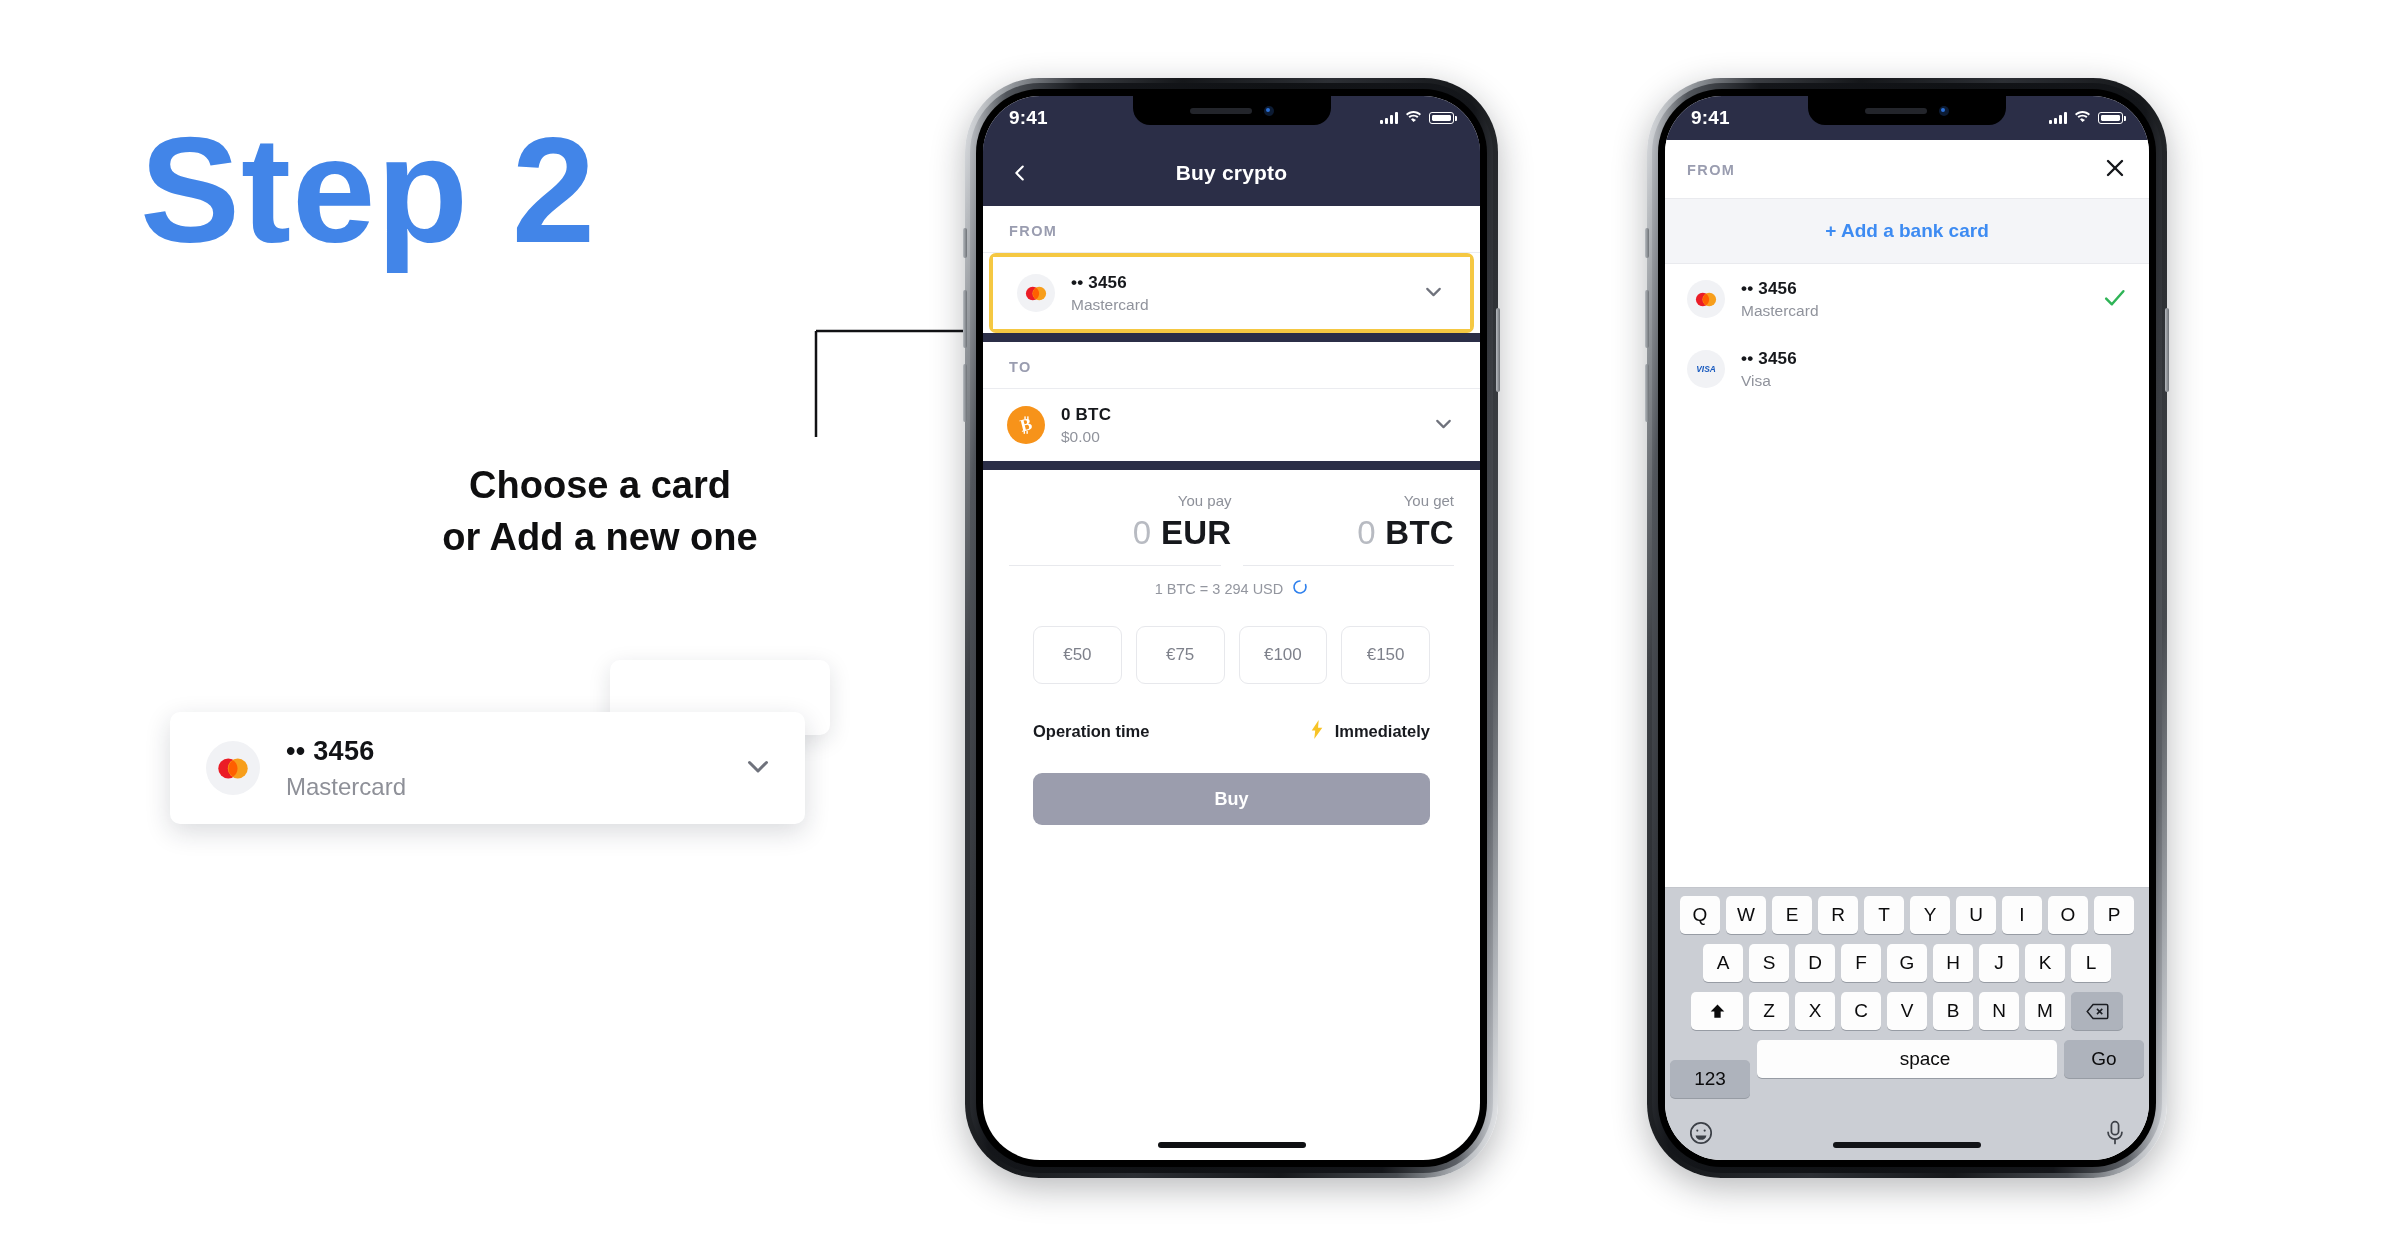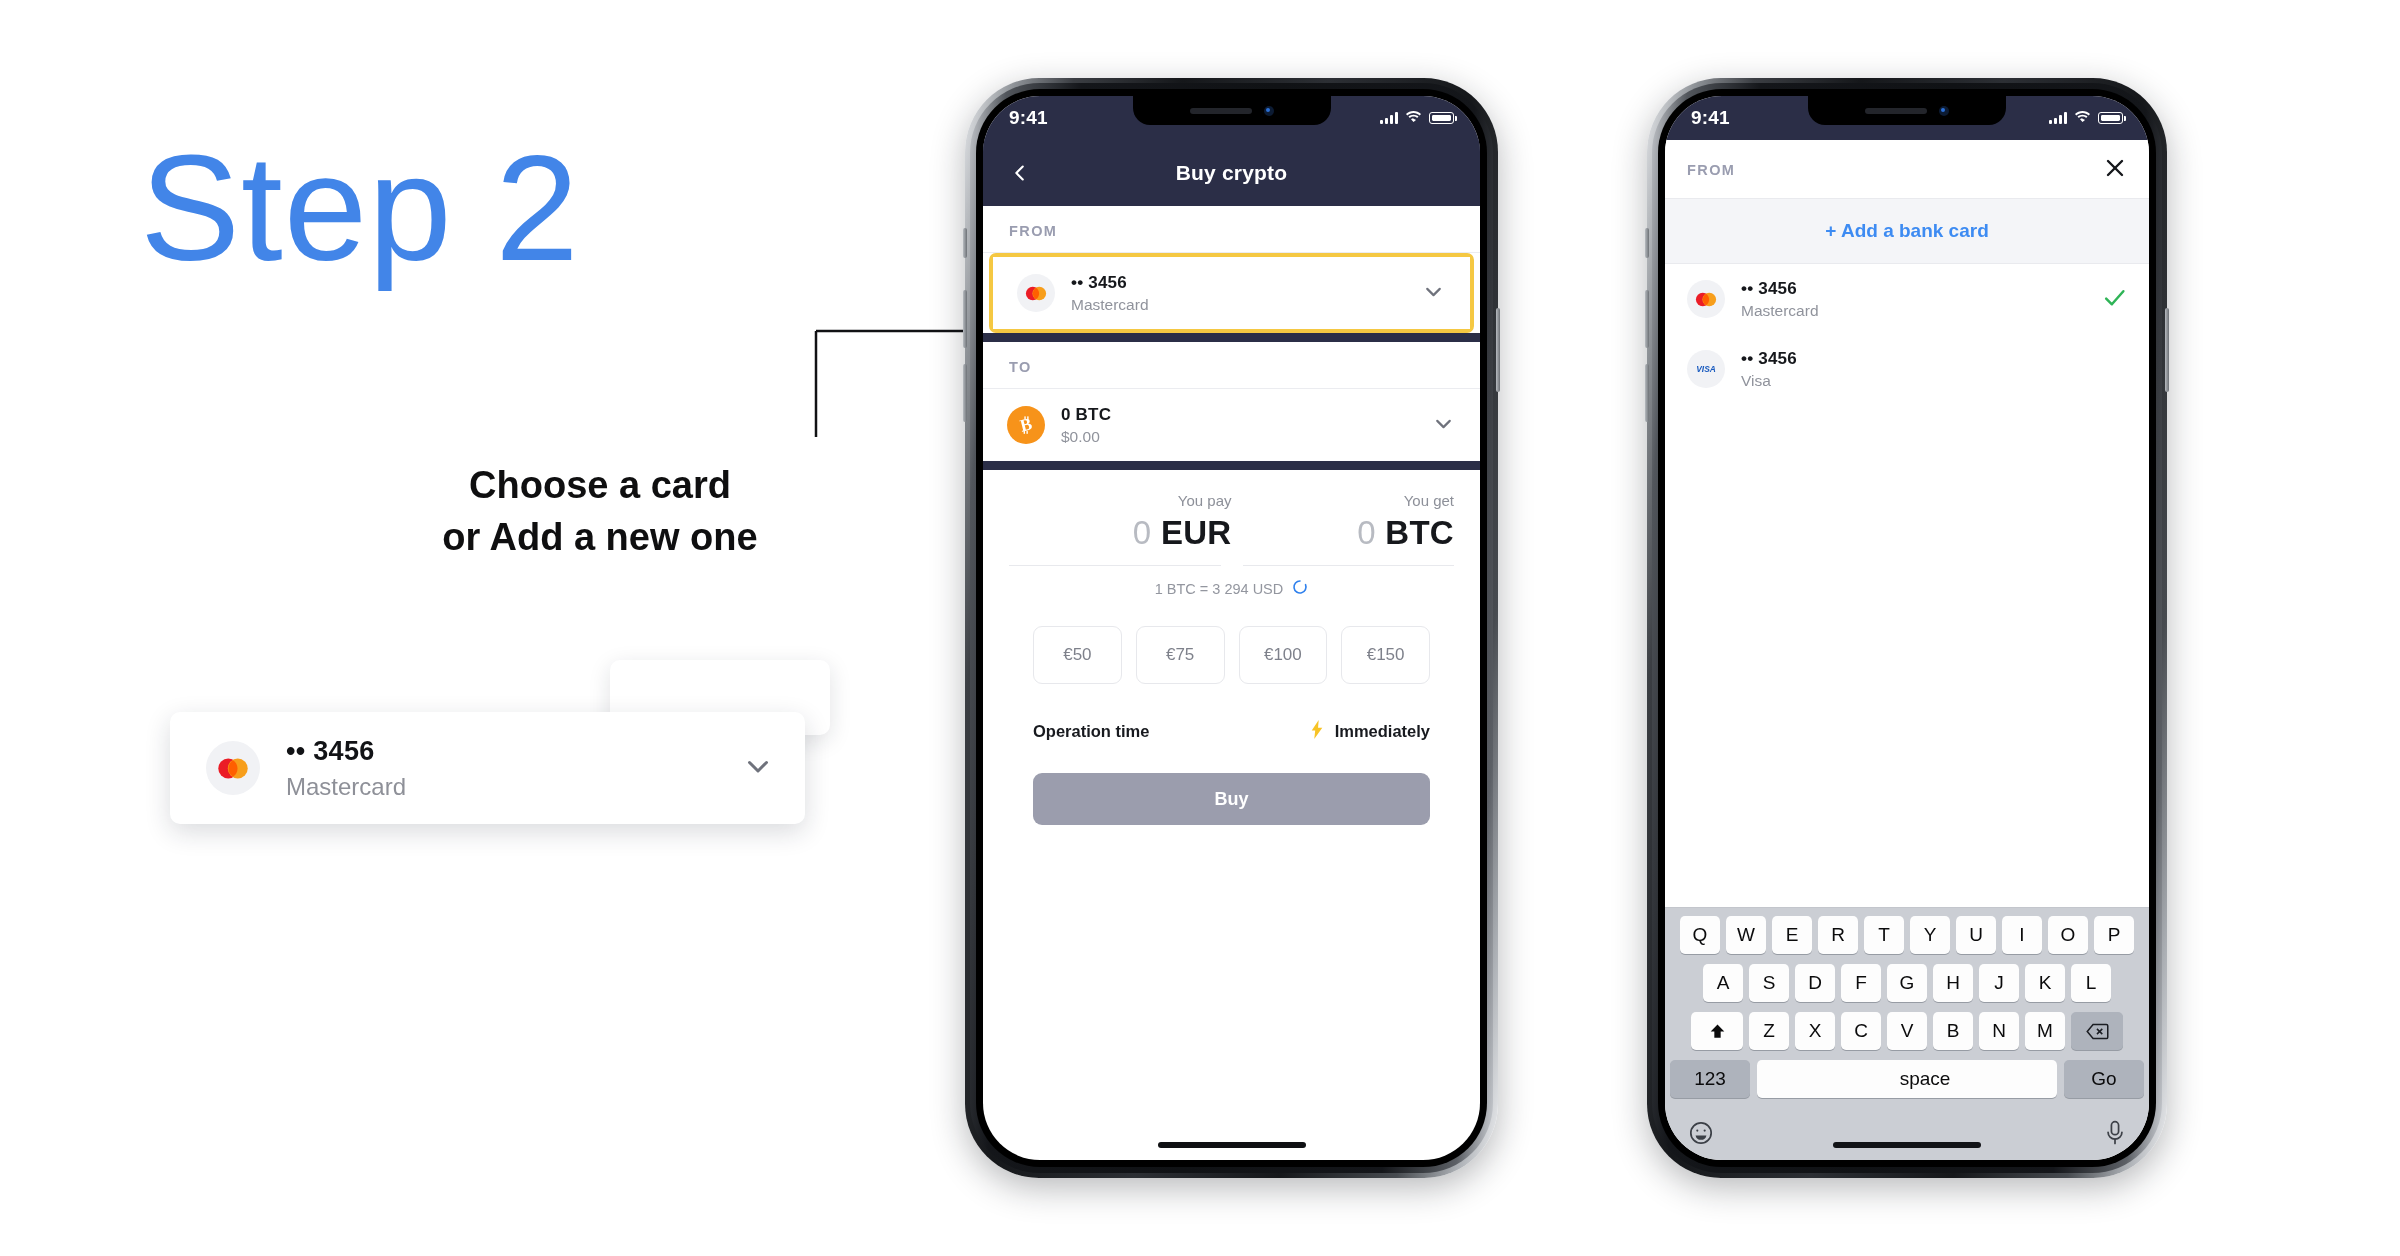--- a/index.html
+++ b/index.html
@@ -6,22 +6,22 @@
   html, body {
     width: 2400px; height: 1256px;
     background: #ffffff;
     font-family: "Liberation Sans", sans-serif;
     overflow: hidden;
   }
   #stage { position: relative; width: 2400px; height: 1256px; background:#fff; }
 
   
   #step-title {
-    position: absolute; left: 140px; top: 130px;
-    font-size: 150px; font-weight: 400; letter-spacing: 1px;
+    position: absolute; left: 140px; top: 112px;
+    font-size: 150px; font-weight: 700; letter-spacing: 1px;
     color: #4285e8; line-height: 1.05; white-space: nowrap;
   }
   #callout-text {
     position: absolute; left: 380px; top: 460px;
     width: 440px; text-align: center;
     font-size: 38px; font-weight: 700; color: #0f0f10;
     line-height: 1.36;
   }
 
   
@@ -205,21 +205,21 @@
   .key {
     background: #fdfdfd; border-radius: 5px; height: 38px;
     display: flex; align-items: center; justify-content: center;
     font-size: 19px; color: #0b0b0c; box-shadow: 0 1px 0 rgba(110,115,124,.55);
     flex: 0 0 auto; width: 40px;
   }
   .key.dark { background: #aeb3bc; }
   .kbrow.r2 { padding: 0 20px; }
   .kbrow.r3 .key.wide { width: 52px; }
   .kbrow.r4 { gap: 7px; margin-bottom: 6px; }
-  .kbrow.r4 .k123 { width: 80px; background:#aeb3bc; }
+  .kbrow.r4 .k123 { width: 80px; background:#aeb3bc;margin-top:20px; }
   .kbrow.r4 .kspace { flex: 1 1 auto; width: auto; padding-left: 36px; }
   .kbrow.r4 .kgo { width: 80px; background:#aeb3bc; }
   .kbbottom {
     display: flex; align-items: center; justify-content: space-between;
     padding: 10px 18px 0; height: 52px;
   }
   #phone2 .homebar { background: #121317; }
 </style>
 </head>
 <body>

